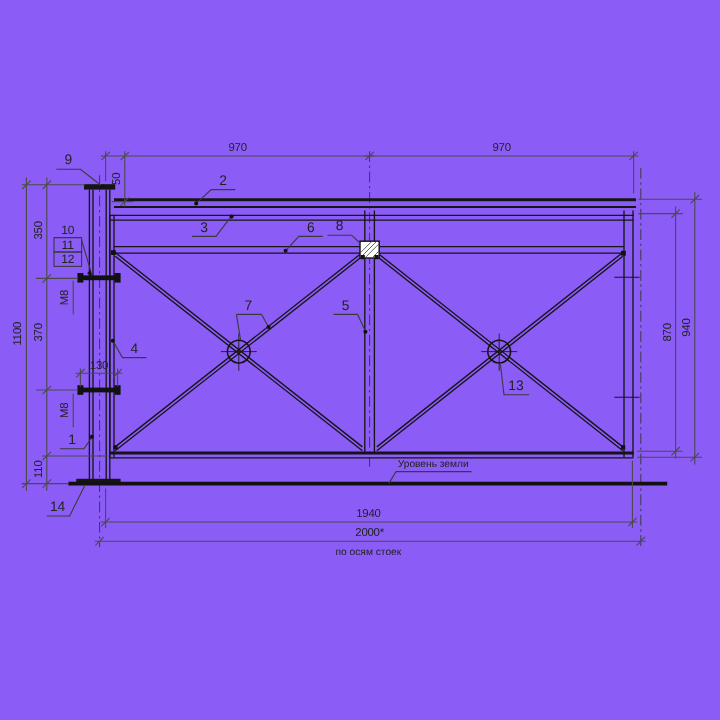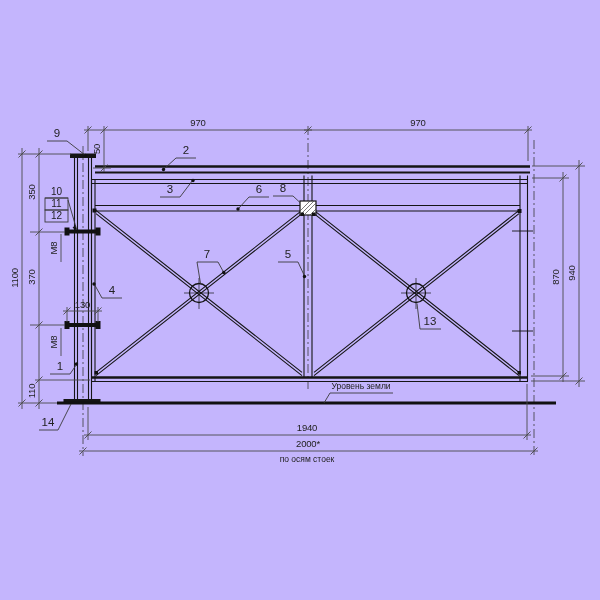--- a/index.html
+++ b/index.html
@@ -1,16 +1,16 @@
 <!DOCTYPE html>
 <html><head>
 <meta charset="utf-8">
 <style>
   html,body{margin:0;padding:0;background:#fff;}
-  .page{width:600px;height:600px;background:#c4b5fd;position:relative;overflow:hidden;}
+  .page{width:600px;height:600px;background:#8b5cf6;position:relative;overflow:hidden;}
   svg{display:block;}
   text{font-family:"Liberation Sans","DejaVu Sans",sans-serif;fill:#222;}
   .dimtxt{font-size:9.5px;letter-spacing:-0.2px;}
   .smalltxt{font-size:8.5px;}
   .callout{font-size:11.5px;}
   .stacktxt{font-size:10px;}
   .struct{stroke:#151515;fill:none;}
   .dim{stroke:#4a4a4a;stroke-width:0.9;fill:none;}
   .lead{stroke:#3a3a3a;stroke-width:0.9;fill:none;}
   .cl{stroke:#3a3a3a;stroke-width:0.8;fill:none;stroke-dasharray:9 3 2 3;}

